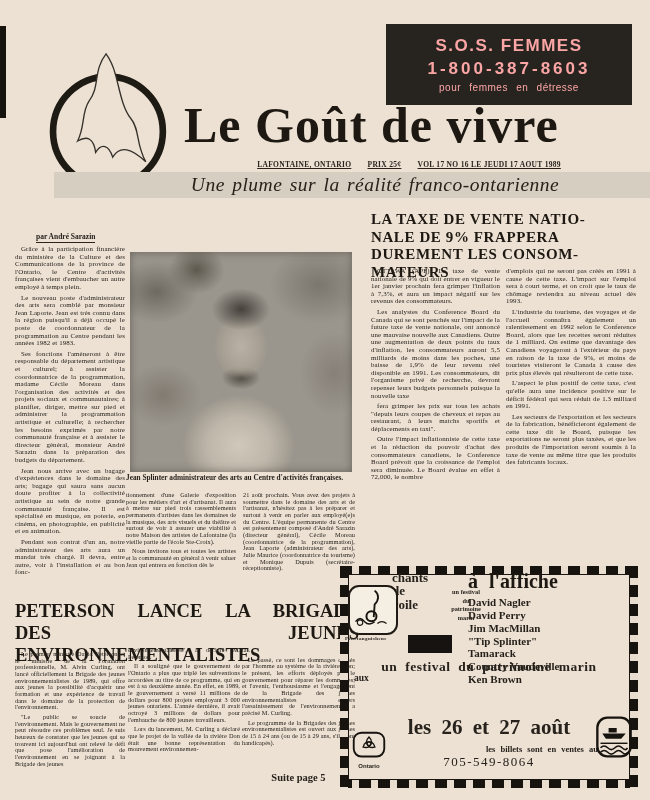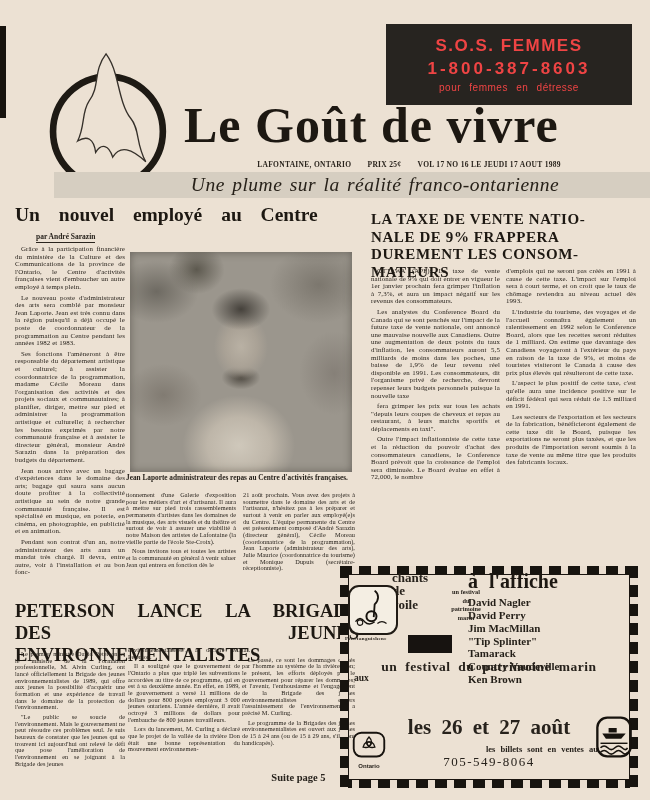--- a/index.html
+++ b/index.html
@@ -4,32 +4,32 @@
 <style>
   html,body{margin:0;padding:0;}
   #page{position:relative;width:650px;height:800px;background:#ece1d3;overflow:hidden;
         font-family:"Liberation Serif",serif;color:#27221c;}
   .abs{position:absolute;}
 
   
   .edge-mark{left:0;top:26px;width:6px;height:92px;background:#17130e;}
 
   
-  .sos-box{left:386px;top:24px;width:246px;height:81px;background:#272420;color:#ef4444;
+  .sos-box{left:386px;top:24px;width:246px;height:81px;background:#272420;color:#fca5a5;
            text-align:center;font-family:"Liberation Sans",sans-serif;padding-top:12px;box-sizing:border-box;}
   .sos-l1{font-size:17px;font-weight:bold;letter-spacing:1.5px;}
   .sos-l2{font-size:17px;font-weight:bold;letter-spacing:3px;margin-top:3px;}
   .sos-l3{font-size:10px;font-weight:normal;letter-spacing:.5px;word-spacing:5px;margin-top:3px;}
 
   
   .dove{left:36px;top:48px;}
   .title{left:184px;top:96px;font-size:50px;font-weight:bold;letter-spacing:1px;color:#1d1812;white-space:nowrap;}
   .dateline{left:186px;top:160px;width:446px;text-align:center;font-size:7.5px;font-weight:bold;
             letter-spacing:.3px;white-space:nowrap;color:#2a241d;}
-  .dateline span{margin:0 7px;}
+  .dateline span{margin:0 7px;text-decoration:underline;}
   .tagband{left:54px;top:172px;width:642px;height:26px;background:#d6cec1;}
   .tagline{width:100%;text-align:center;line-height:26px;font-style:italic;font-size:19.5px;
            letter-spacing:.5px;word-spacing:2px;color:#272119;}
 
   
   .col{overflow:hidden;}
   .col p{margin:0 0 3px;text-indent:6px;text-align:justify;hyphens:auto;-webkit-hyphens:auto;}
   .cont p:first-child{text-indent:0;}
   .body{font-size:6.9px;line-height:1.1;letter-spacing:.1px;}
   .body-sm{font-size:6.3px;line-height:1.06;letter-spacing:.05px;}
@@ -122,31 +122,30 @@
   <div class="abs title">Le Goût de vivre</div>
   <div class="abs dateline">
     <span>LAFONTAINE, ONTARIO</span>
     <span>PRIX 25¢</span>
     <span>VOL 17 NO 16 LE JEUDI 17 AOUT 1989</span>
   </div>
   <div class="abs tagband">
     <div class="tagline">Une plume sur la réalité franco-ontarienne</div>
   </div>
 
-  <div class="abs a1-headline">Un nouvel employé au Centre</div>
   <div class="abs a1-byline">par André Sarazin</div>
   <div class="abs a1-col1 col body">
       <p>Grâce à la participation financière du ministère de la Culture et des Communications de la province de l'Ontario, le Centre d'activités françaises vient d'embaucher un autre employé à temps plein.</p>
       <p>Le nouveau poste d'administrateur des arts sera comblé par monsieur Jean Laporte. Jean est très connu dans la région puisqu'il a déjà occupé le poste de coordonnateur de la programmation au Centre pendant les années 1982 et 1983.</p>
       <p>Ses fonctions l'amèneront à être responsable du département artistique et culturel; à assister la coordonnatrice de la programmation, madame Cécile Moreau dans l'organisation des activités et des projets sociaux et communautaires; à planifier, diriger, mettre sur pied et administrer la programmation artistique et culturelle; à rechercher les besoins exprimés par notre communauté française et à assister le directeur général, monsieur André Sarazin dans la préparation des budgets du département.</p>
       <p>Jean nous arrive avec un bagage d'expériences dans le domaine des arts; bagage qui saura sans aucun doute profiter à la collectivité artistique au sein de notre grande communauté française. Il est spécialisé en musique, en poterie, en cinéma, en photographie, en publicité et en animation.</p>
       <p>Pendant son contrat d'un an, notre administrateur des arts aura un mandat très chargé. Il devra, entre autre, voir à l'installation et au bon fonc-</p>
     </div>
   <div class="abs photo"></div>
-  <div class="abs caption">Jean Laporte administrateur des repas au Centre d'activités françaises.</div>
+  <div class="abs caption">Jean Splinter administrateur des arts au Centre d'activités françaises.</div>
   <div class="abs a1-col2 col body-sm cont">
       <p>tionnement d'une Galerie d'exposition pour les métiers d'art et d'artisanat. Il aura à mettre sur pied trois rassemblements permanents d'artistes dans les domaines de la musique, des arts visuels et du théâtre et surtout de voir à assurer une viabilité à notre Maison des artistes de Lafontaine (la vieille partie de l'école Ste-Croix).</p>
       <p>Nous invitons tous et toutes les artistes et la communauté en général à venir saluer Jean qui entrera en fonction dès le</p>
     </div>
   <div class="abs a1-col3 col body-sm cont">
       <p>21 août prochain. Vous avez des projets à soumettre dans le domaine des arts et de l'artisanat, n'hésitez pas à les préparer et surtout à venir en parler aux employé(e)s du Centre. L'équipe permanente du Centre est présentement composé d'André Sarazin (directeur général), Cécile Moreau (coordonnatrice de la programmation), Jean Laporte (administrateur des arts), Julie Maurice (coordonnatrice du tourisme) et Monique Dupuis (secrétaire-réceptionniste).</p>
     </div>
 
   <div class="abs a2-headline">LA TAXE DE VENTE NATIO-
 NALE DE 9% FRAPPERA

